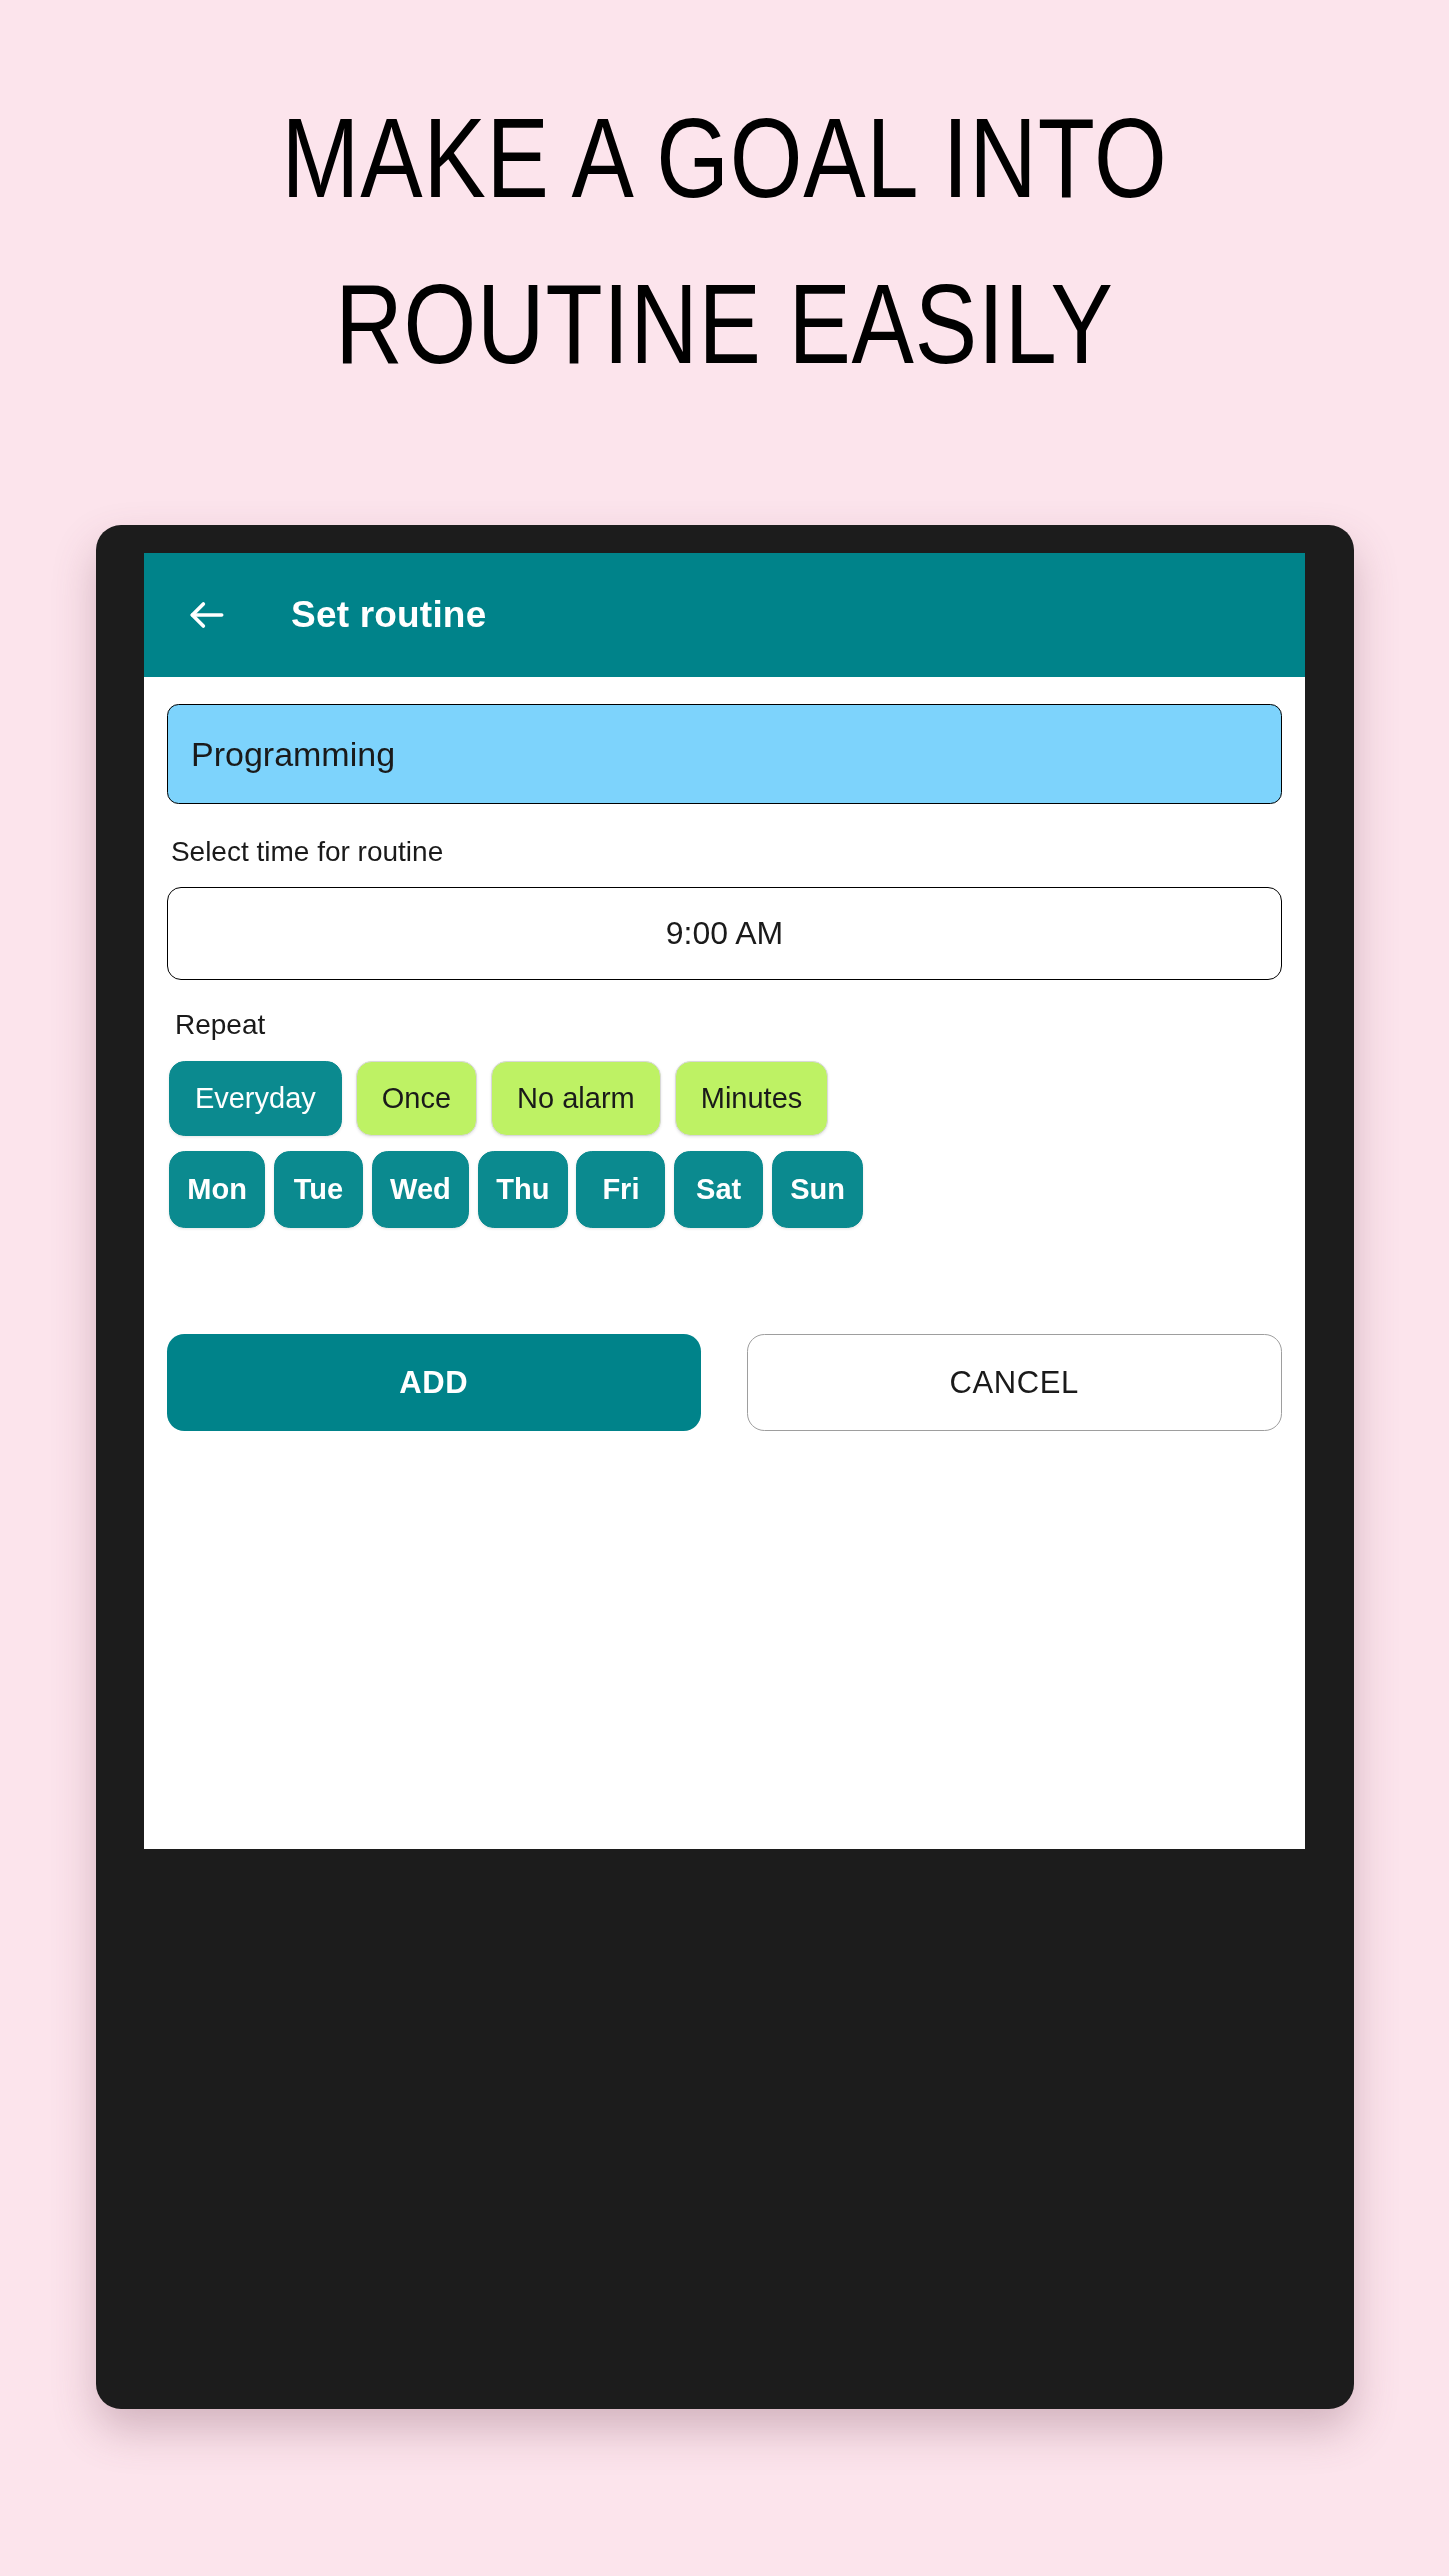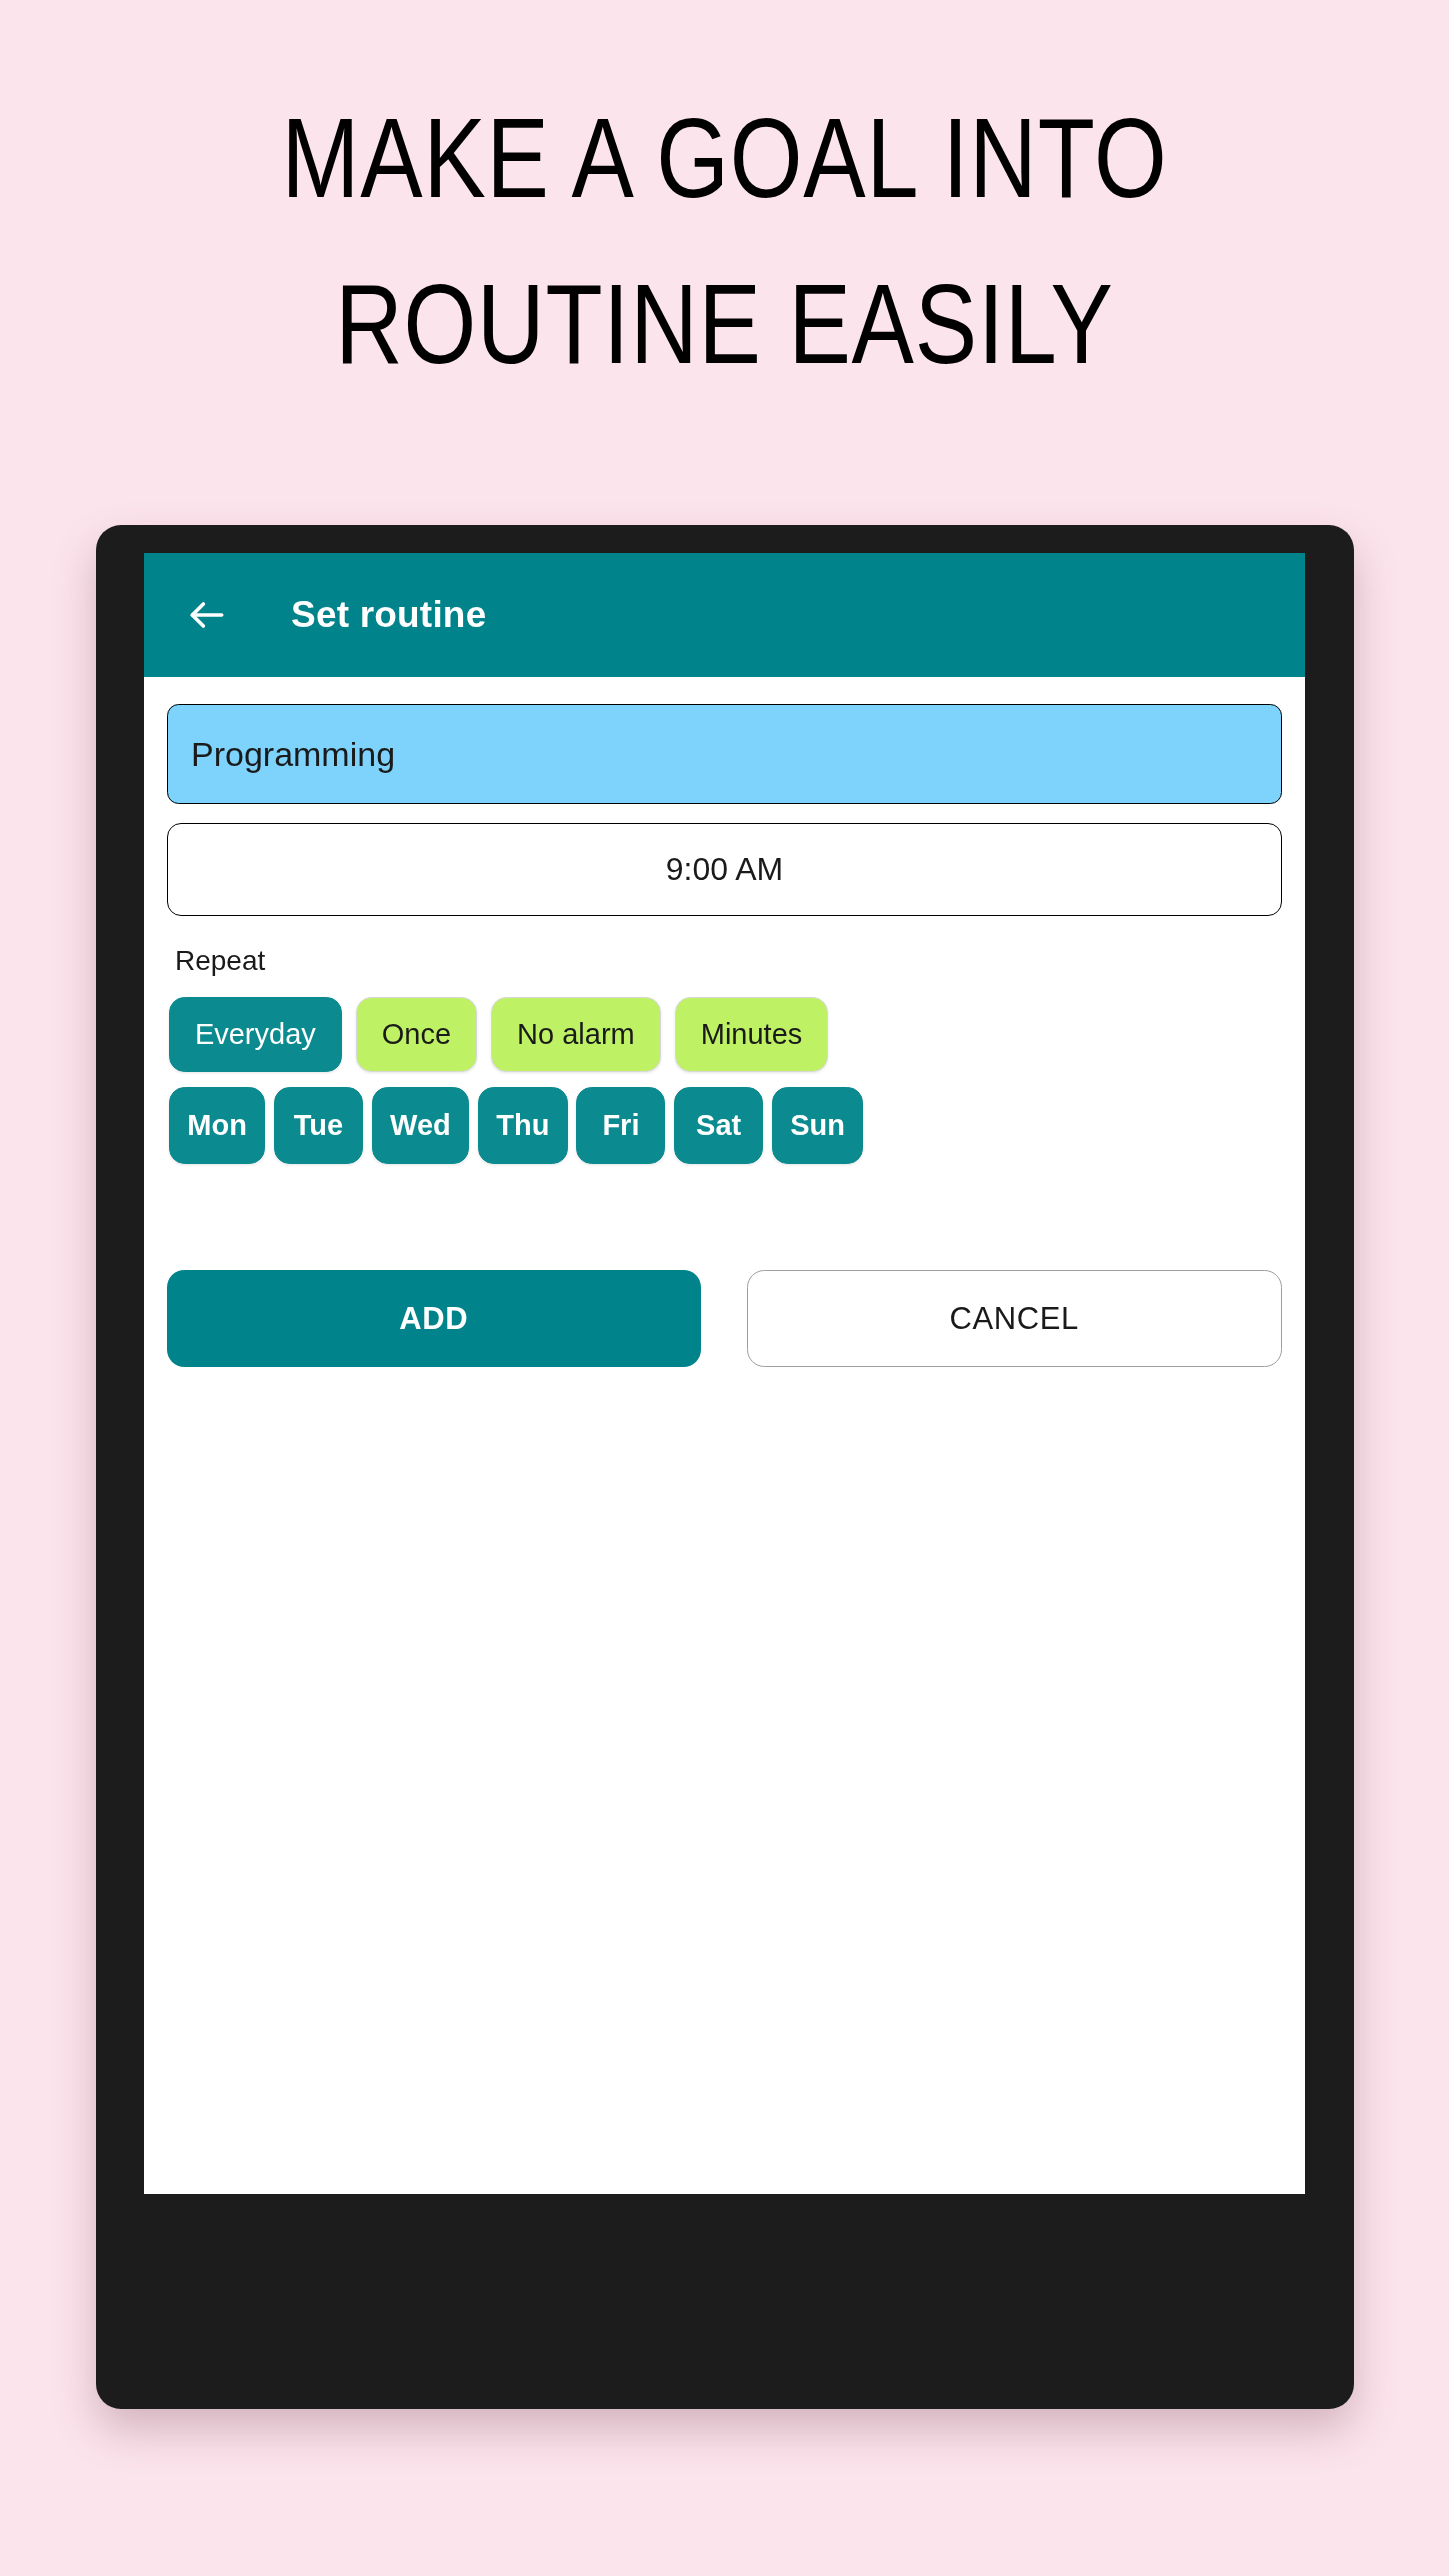--- a/index.html
+++ b/index.html
@@ -44,21 +44,21 @@
     background: #1c1c1c;
     border-radius: 25px;
     box-shadow: 0 21px 43px rgba(120, 70, 90, 0.30);
   }
 
   .device-screen {
     position: absolute;
     left: 48px;
     top: 28px;
     width: 1161px;
-    height: 1641px;
+    height: 1296px;
     background: #ffffff;
     overflow: hidden;
   }
 
   
   .appbar {
     height: 124px;
     background: #00838a;
     display: flex;
     align-items: center;
@@ -244,20 +244,21 @@
           </svg>
         </span>
       </div>
       <div class="appbar-title">Set routine</div>
     </div>
 
     <div class="content">
 
       <div class="routine-input" placeholder="Routine name">Programming</div>
 
+      <div class="field-label">Select time for routine</div>
 
       <div class="time-field">9:00 AM</div>
 
       <div class="repeat-label">Repeat</div>
 
       <div class="chip-row">
         <div class="chip selected">Everyday</div>
         <div class="chip">Once</div>
         <div class="chip">No alarm</div>
         <div class="chip">Minutes</div>

